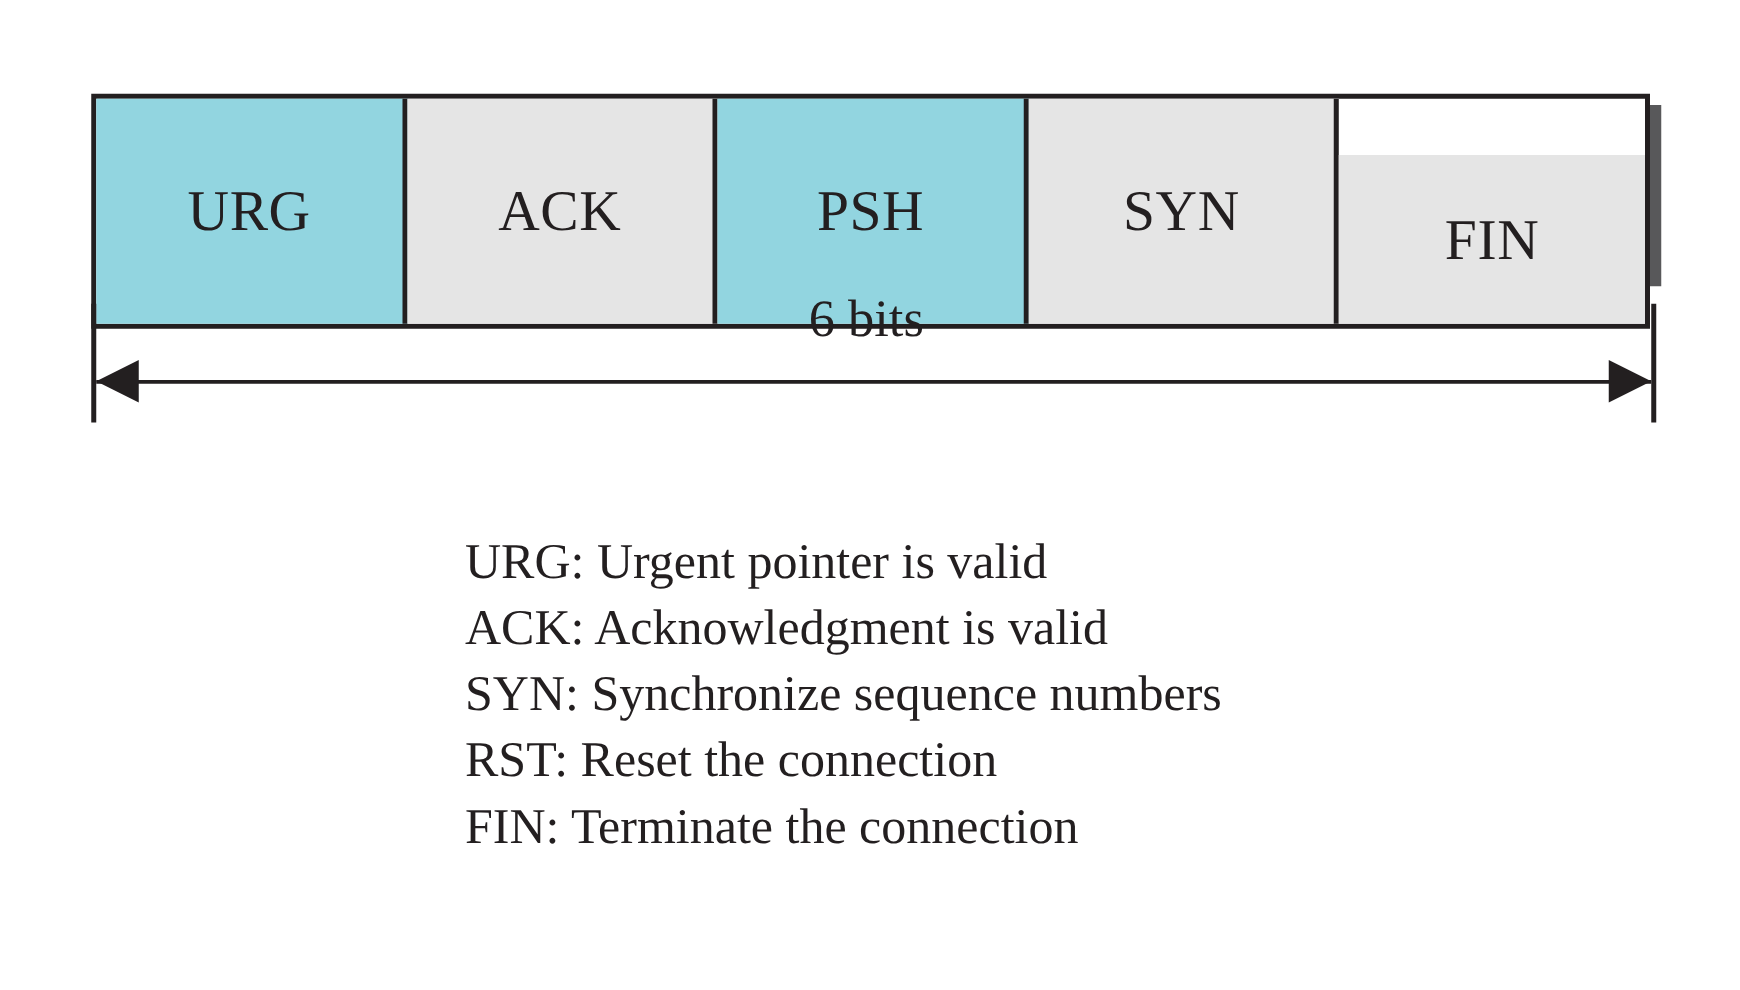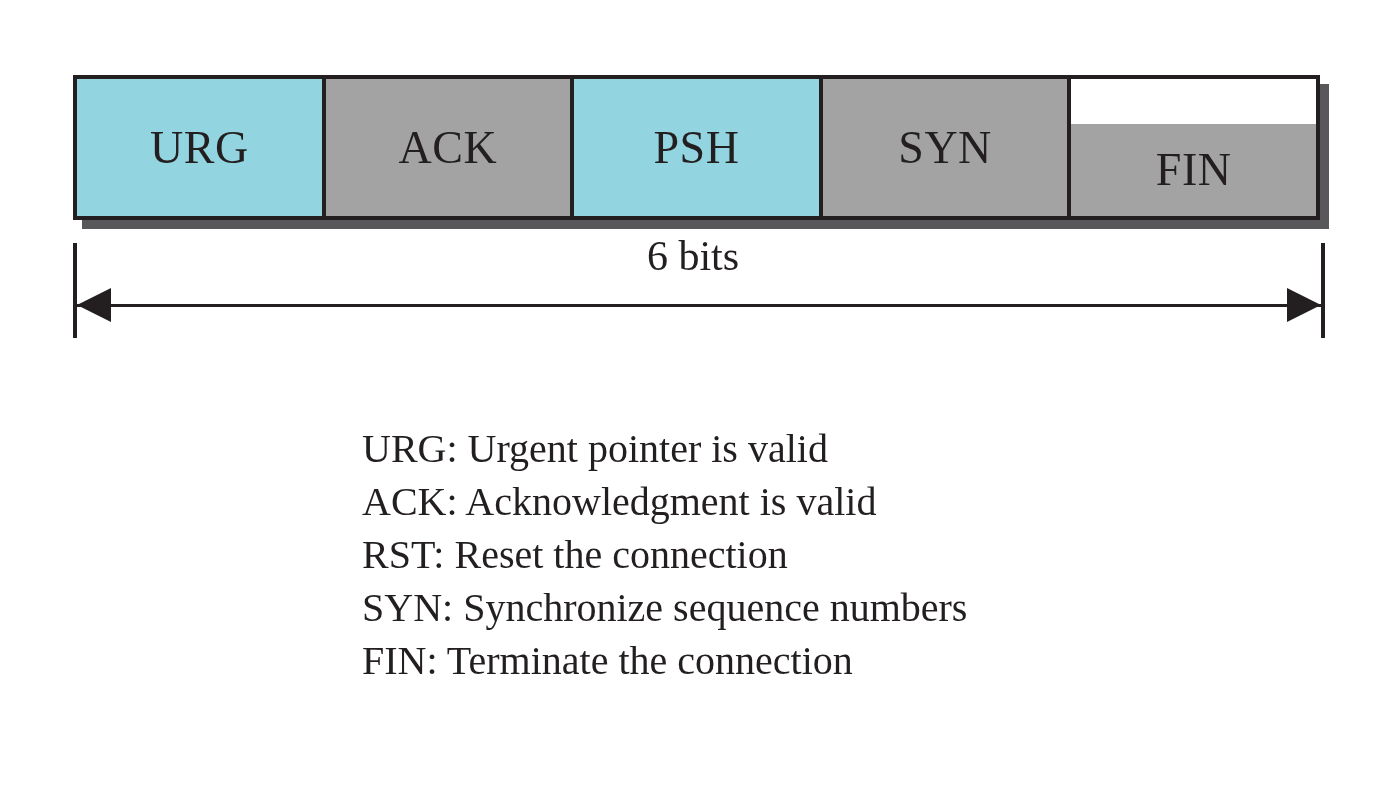--- a/index.html
+++ b/index.html
@@ -35,42 +35,42 @@
     top: 9px;
     width: 1247px;
     height: 145px;
     background: #58585a;
   }
   .bar {
     position: absolute;
     left: 0;
     top: 0;
     width: 1247px;
-    height: 145px;
+    height: 188px;
     display: flex;
     box-sizing: border-box;
     border: 4px solid #231f20;
     background: #ffffff;
   }
   .cell {
     flex: 1 1 0;
     box-sizing: border-box;
     border-right: 4px solid #231f20;
     display: flex;
     align-items: center;
     justify-content: center;
     font-size: 46px;
     letter-spacing: 0.5px;
     color: #231f20;
     line-height: 1;
     user-select: none;
   }
   .cell:last-child { border-right: none; margin-top: 45px; }
   .cell.cyan   { background: #92d5e0; }
-  .cell.orange { background: #a3a3a3; text-align: center; }
+  .cell.orange { background: #e5e5e5; text-align: center; }
 
   
   .dim {
     position: absolute;
     left: 73px;
     top: 243px;
     width: 1252px;
     height: 95px;
   }
   .tick {
@@ -116,21 +116,21 @@
     text-align: center;
     font-size: 42px;
     line-height: 1;
     color: #231f20;
     user-select: none;
   }
 
   
   .legend {
     position: absolute;
-    left: 362px;
+    left: 372px;
     top: 422px;
     font-size: 40px;
     line-height: 53px;
     color: #231f20;
     white-space: nowrap;
   }
   .legend-line {
     display: block;
   }
 </style>
@@ -165,18 +165,18 @@
     <div class="tick left"></div>
     <div class="tick right"></div>
     <div class="arrow-line"></div>
     <div class="arrow-head left"></div>
     <div class="arrow-head right"></div>
   </div>
 
   <div class="legend">
     <span class="legend-line">URG: Urgent pointer is valid</span>
     <span class="legend-line">ACK: Acknowledgment is valid</span>
+    <span class="legend-line">SYN: Synchronize sequence numbers</span>
     <span class="legend-line">RST: Reset the connection</span>
-    <span class="legend-line">SYN: Synchronize sequence numbers</span>
     <span class="legend-line">FIN: Terminate the connection</span>
   </div>
 
 </div>
 
 </body></html>

